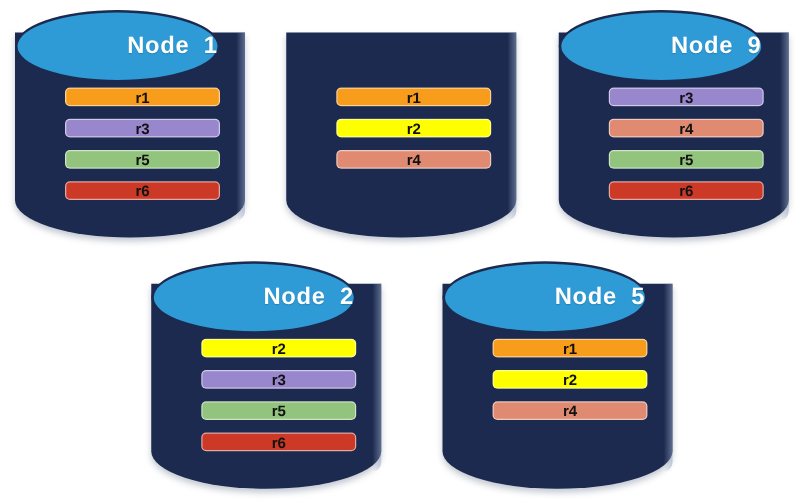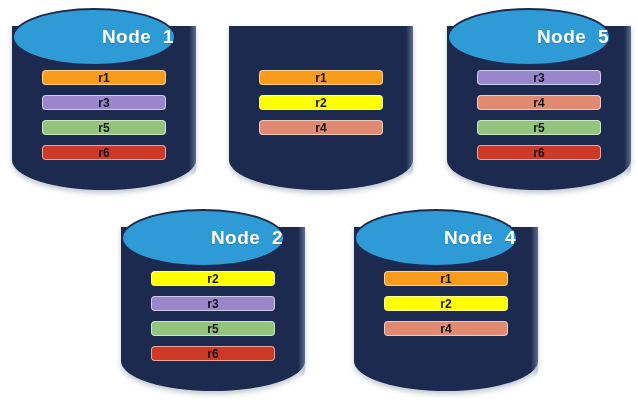--- a/index.html
+++ b/index.html
@@ -75,21 +75,21 @@
     font-size: 19px;
     font-weight: bold;
     letter-spacing: 0.5px;
     white-space: pre;
     text-shadow: 0 1px 1px rgba(0,0,0,0.18);
   }
 
   
   .replica-stack {
     position: absolute;
-    left: 30px;
+    left: 40px;
     top: 62px;
     width: 124px;
   }
 
   .replica-bar {
     position: relative;
     height: 15px;
     margin-bottom: 10px;
     border-radius: 4px;
     border: 1px solid rgba(255,255,255,0.55);
@@ -157,21 +157,21 @@
           <span class="replica-label">r4</span>
         </div>
         <div class="replica-bar" style="background: rgb(146, 196, 125);">
           <span class="replica-label">r5</span>
         </div>
         <div class="replica-bar" style="background: rgb(204, 58, 39);">
           <span class="replica-label">r6</span>
         </div>
       </div>
       <div class="cyl-top">
-        <span class="node-label">Node  5</span>
+        <span class="node-label">Node  9</span>
       </div>
     </div>
     <div class="node" style="left: 121px; top: 209px;">
       <div class="cyl-body"></div>
       <div class="cyl-shade"></div>
       <div class="replica-stack">
         <div class="replica-bar" style="background: rgb(255, 255, 0);">
           <span class="replica-label">r2</span>
         </div>
         <div class="replica-bar" style="background: rgb(152, 135, 205);">
@@ -196,16 +196,16 @@
           <span class="replica-label">r1</span>
         </div>
         <div class="replica-bar" style="background: rgb(255, 255, 0);">
           <span class="replica-label">r2</span>
         </div>
         <div class="replica-bar" style="background: rgb(224, 138, 114);">
           <span class="replica-label">r4</span>
         </div>
       </div>
       <div class="cyl-top">
-        <span class="node-label">Node  4</span>
+        <span class="node-label">Node  5</span>
       </div>
     </div>
   </div>
 
 </body></html>

